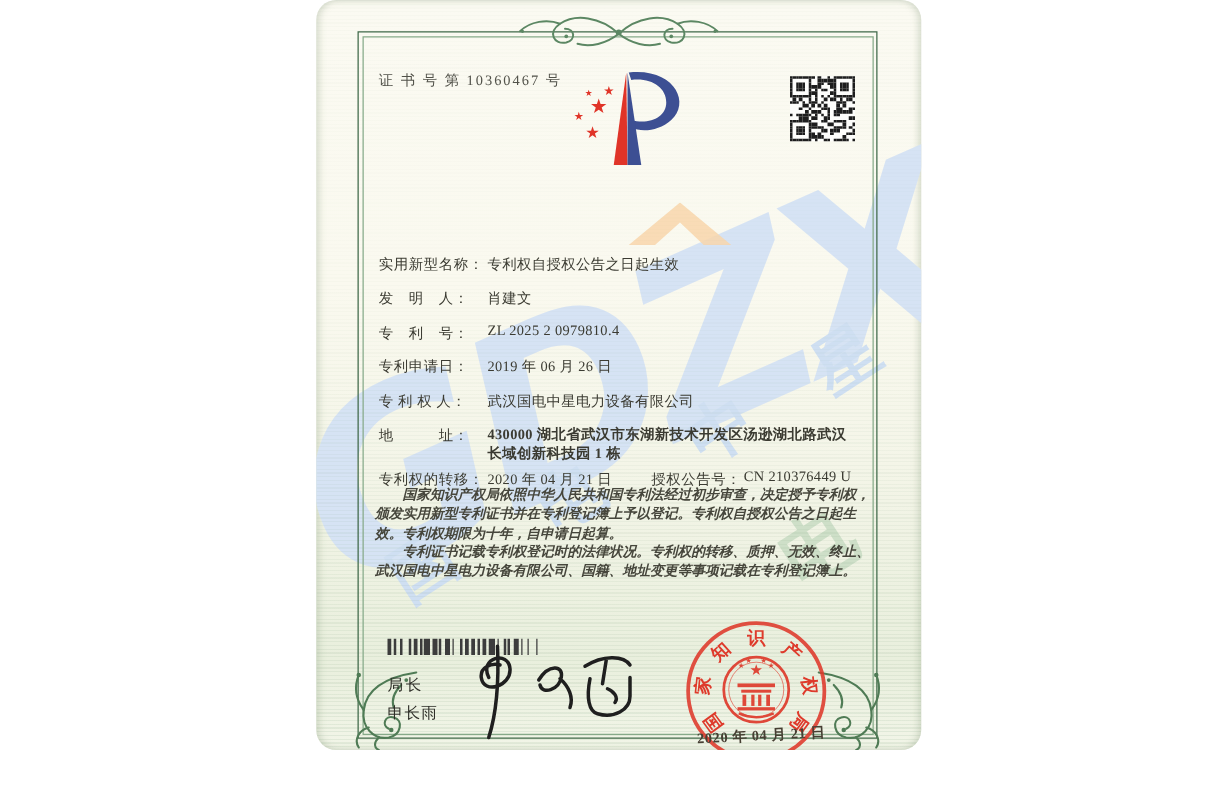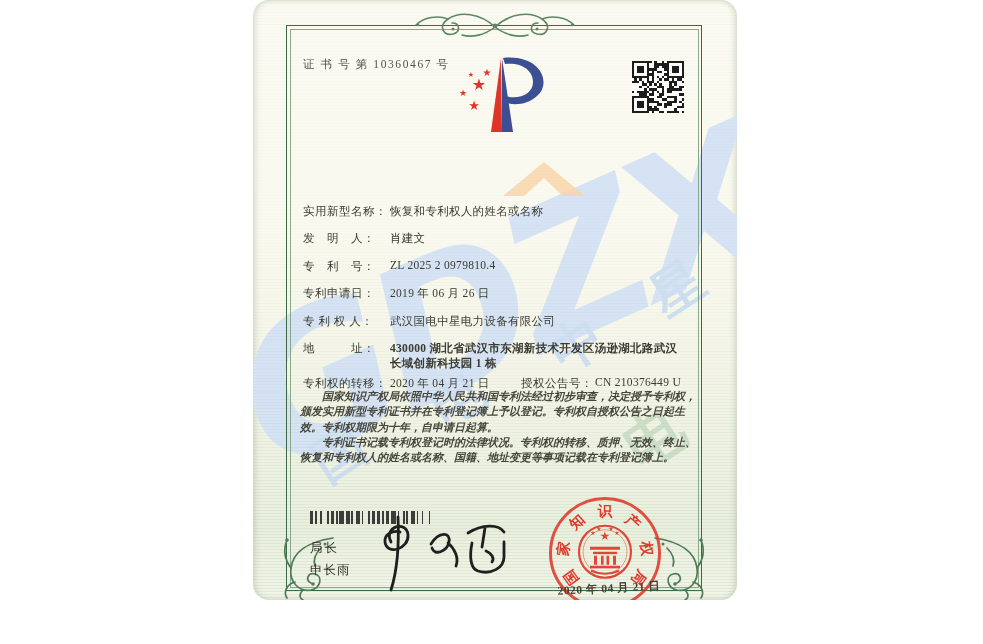--- a/index.html
+++ b/index.html
@@ -589,21 +589,21 @@
         <div class="m"></div>
         <div class="m"></div>
         <div class="m"></div>
         <div></div>
         <div class="m"></div>
       </div>
 
 
     <div class="fields">
       <div class="frow" style="top:0">
-        <span class="lbl">实用新型名称：</span><span class="val">恢复和专利权人的姓名或名称</span>
+        <span class="lbl">实用新型名称：</span><span class="val">专利权自授权公告之日起生效</span>
       </div>
       <div class="frow" style="top:27px">
         <span class="lbl">发　明　人：</span><span class="val">肖建文</span>
       </div>
       <div class="frow" style="top:55px">
         <span class="lbl">专　利　号：</span><span class="val">ZL 2025 2 0979810.4</span>
       </div>
       <div class="frow" style="top:82px">
         <span class="lbl">专利申请日：</span><span class="val">2019 年 06 月 26 日</span>
       </div>
@@ -616,21 +616,21 @@
       <div class="frow" style="top:172px">
         <span class="lbl">专利权的转移：</span><span class="val">2020 年 04 月 21 日</span>
         <span class="grant-no">
           <span class="lbl">授权公告号：</span><span class="val">CN 210376449 U</span>
         </span>
       </div>
     </div>
 
     <div class="paras">
       <p>国家知识产权局依照中华人民共和国专利法经过初步审查，决定授予专利权，颁发实用新型专利证书并在专利登记簿上予以登记。专利权自授权公告之日起生效。专利权期限为十年，自申请日起算。</p>
-      <p>专利证书记载专利权登记时的法律状况。专利权的转移、质押、无效、终止、恢复和专利权人的姓名或名称、国籍、地址变更等事项记载在专利登记簿上。</p>
+      <p>专利证书记载专利权登记时的法律状况。专利权的转移、质押、无效、终止、武汉国电中星电力设备有限公司、国籍、地址变更等事项记载在专利登记簿上。</p>
     </div>
 
     <div class="barcode" id="barcode">
         <i class="b" style="width: 2.77778%;"></i>
         <i style="width: 1.38889%;"></i>
         <i class="b" style="width: 1.38889%;"></i>
         <i style="width: 2.77778%;"></i>
         <i class="b" style="width: 1.38889%;"></i>
         <i style="width: 4.16667%;"></i>
         <i class="b" style="width: 1.38889%;"></i>

